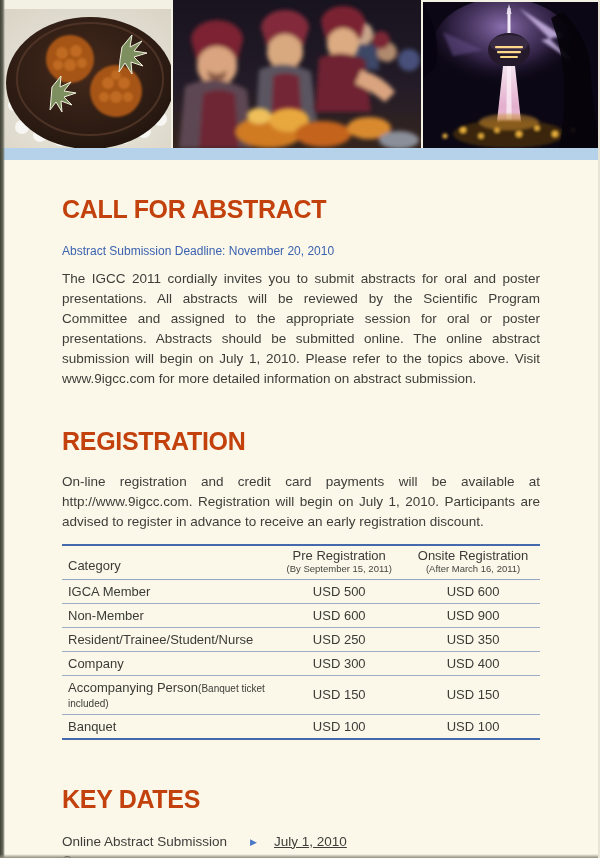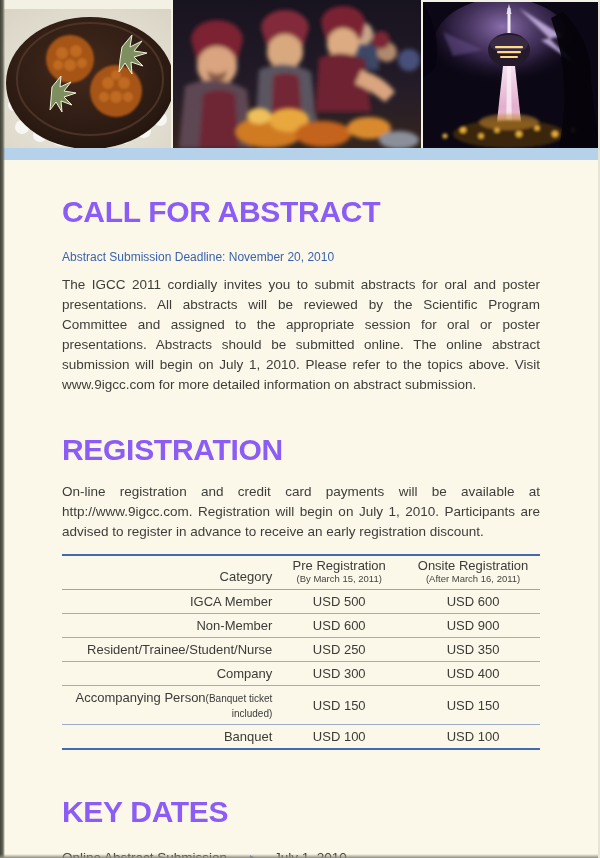--- a/index.html
+++ b/index.html
@@ -30,42 +30,42 @@
   .pen-mark { position:absolute; left:4px; top:6px; width:22px; height:26px; opacity:.7; }
 
   .blue-band { position:absolute; left:0; top:148px; width:600px; height:12px;
     background:#b5d2ea; }
 
   
   .content { position:absolute; left:0; top:160px; width:600px;
     padding:36px 60px 0 62px; }
 
   h1.sec-title {
-    color:#8b5cf6; font-size:30px; font-weight:bold; letter-spacing:-0.3px;
+    color:#c2410c; font-size:25px; font-weight:bold; letter-spacing:-0.3px;
     line-height:1.05;
   }
   .deadline-sub {
     color:#3b62ae; font-size:12px; font-weight:normal;
     margin-top:22px;
   }
   p.body-text {
     font-size:13.5px; line-height:20px; text-align:justify;
     color:#3e3d39; margin-top:11px;
   }
   .section-registration { margin-top:39px; }
   .section-registration p.body-text { margin-top:17px; }
 
   
   table.reg-table { width:100%; border-collapse:collapse; margin-top:12px;
     border-top:2px solid #4469ad; border-bottom:2px solid #4469ad; }
   table.reg-table th, table.reg-table td { font-weight:normal; }
   thead tr { border-bottom:1px solid #93a6c4; }
   tbody tr { border-bottom:1px solid #9dadc7; }
   tbody tr:last-child { border-bottom:none; }
-  th.cat-col, td.cat-col { width:44%; text-align:right; padding:4px 0 4px 6px; }
+  th.cat-col, td.cat-col { width:44%; text-align:left; padding:4px 0 4px 6px; }
   th.num-col, td.num-col { width:28%; text-align:center; padding:3px 0; }
   th .th-main { display:block; font-size:13px; color:#3c3b37; line-height:14px; }
   th.cat-col .th-main { padding-top:8px; }
   th .th-sub { display:block; font-size:9.5px; color:#45443f; line-height:11px; padding-bottom:2px; }
   td { font-size:13px; color:#3c3b37; }
   td .note { font-size:10px; }
 
   
   .section-keydates { margin-top:46px; }
   .kd-list { margin-top:20px; }
@@ -270,21 +270,21 @@
       <p class="body-text">On-line registration and credit card payments will be available at http://www.9igcc.com. Registration will begin on July 1, 2010. Participants are advised to register in advance to receive an early registration discount.</p>
 
       <table class="reg-table">
         <thead>
           <tr>
             <th class="cat-col">
               <span class="th-main">Category</span>
             </th>
             <th class="num-col">
               <span class="th-main">Pre Registration</span>
-              <span class="th-sub">(By March 15, 2011)</span>
+              <span class="th-sub">(By September 15, 2011)</span>
             </th>
             <th class="num-col">
               <span class="th-main">Onsite Registration</span>
               <span class="th-sub">(After March 16, 2011)</span>
             </th>
           </tr>
         </thead>
         <tbody>
 
             <tr>

